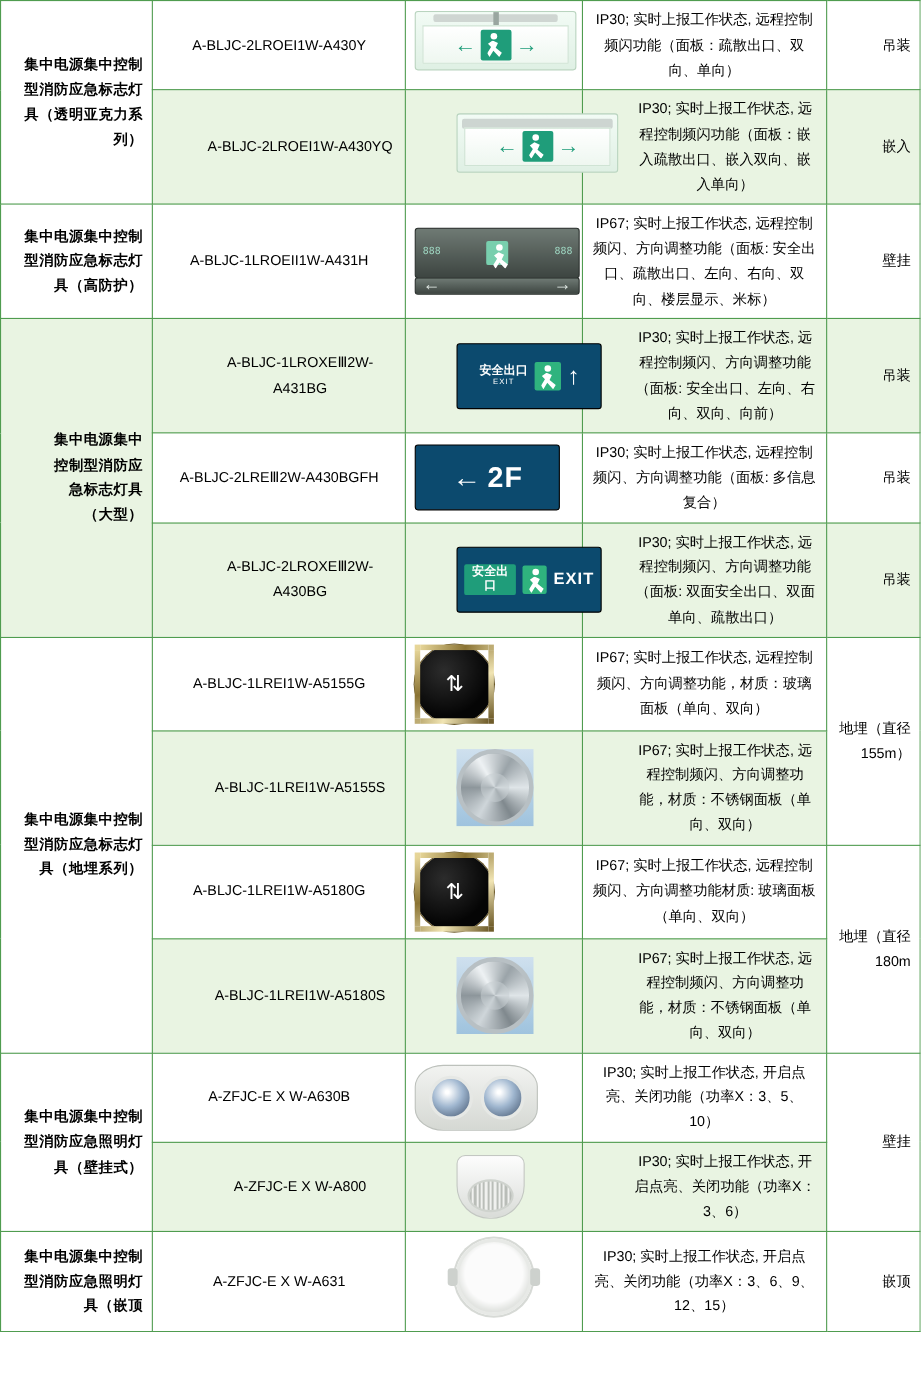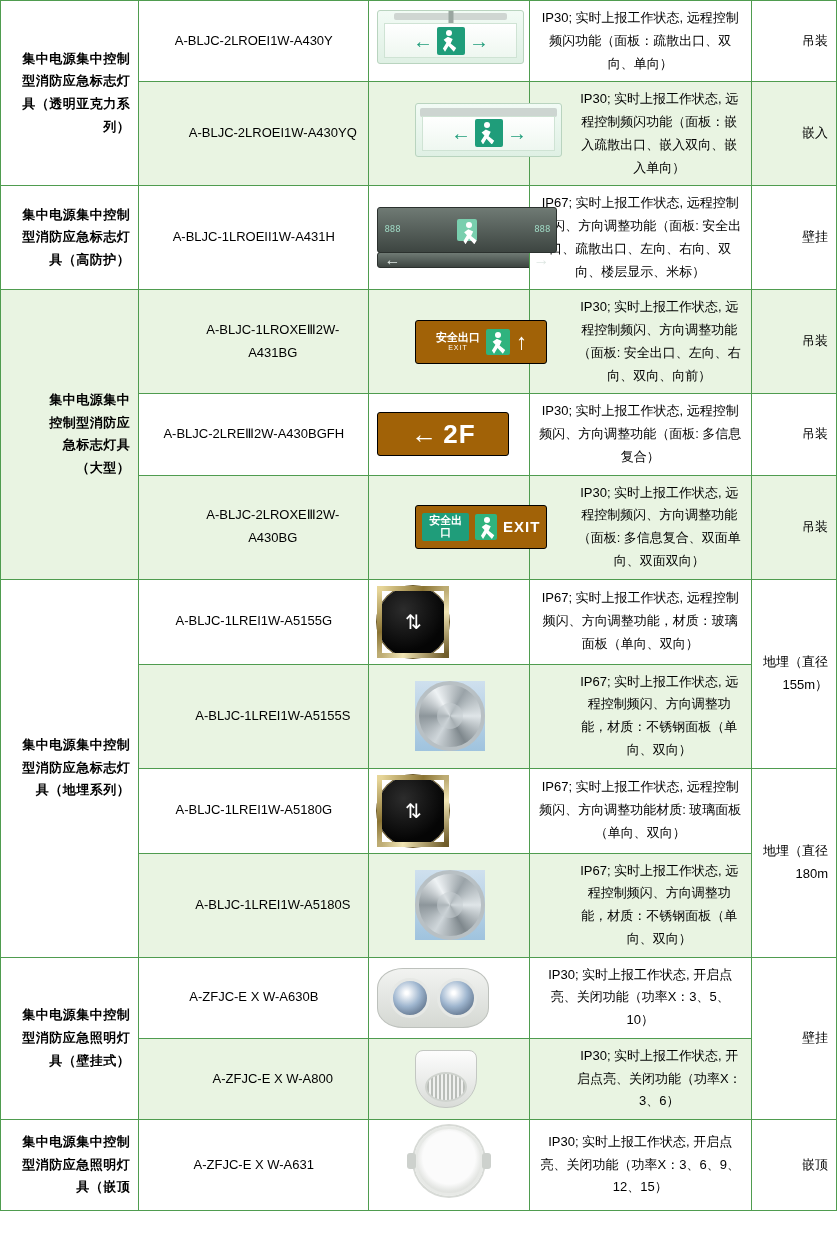--- a/index.html
+++ b/index.html
@@ -136,21 +136,21 @@
   }
 
   
   .sign-green.recessed .bar {
     left: 4px; right: 4px; top: 4px; height: 9px;
     background: #cdd5d1;
   }
 
   
   .panel-dark {
-    width: 180px;
+    width: 150px;
     height: 46px;
     background: linear-gradient(#6f7a74, #3d4541);
     border: 1px solid #2b312e;
     border-radius: 3px;
     display: flex;
     align-items: center;
     justify-content: space-between;
     padding: 0 6px;
     box-sizing: border-box;
   }
@@ -161,22 +161,22 @@
   }
   .panel-dark .arrows {
     color: #dfe7e3;
     font-size: 16px;
     letter-spacing: 1px;
   }
 
   
   .board-black {
     width: 132px;
-    height: 44px;
-    background: #a16207;
+    height: 60px;
+    background: #0c4a6e;
     border: 1px solid #000000;
     border-radius: 3px;
     display: flex;
     align-items: center;
     justify-content: center;
     gap: 6px;
     padding: 0 6px;
     box-sizing: border-box;
   }
   .board-black .cn {
@@ -417,21 +417,21 @@
 
   <tr class="shade">
     <td class="col-model">A-BLJC-2LROXEⅢ2W-A430BG</td>
     <td class="col-image">
       <span class="fig board-black">
         <span class="cn" style="background:#1f9d7a;color:#fff;padding:2px 3px;border-radius:2px;">安全出口</span>
         <span class="man-box"></span>
         <span class="exit-text">EXIT</span>
       </span>
     </td>
-    <td class="col-desc">IP30; 实时上报工作状态, 远程控制频闪、方向调整功能（面板: 多信息复合、双面单向、双面双向）</td>
+    <td class="col-desc">IP30; 实时上报工作状态, 远程控制频闪、方向调整功能（面板: 双面安全出口、双面单向、疏散出口）</td>
     <td class="col-install">吊装</td>
   </tr>
 
   <tr class="plain">
     <td class="col-category plain-cell" rowspan="4">集中电源集中控制型消防应急标志灯具（地埋系列）</td>
     <td class="col-model">A-BLJC-1LREI1W-A5155G</td>
     <td class="col-image">
       <span class="fig ground-round">
         <span>⇅</span>
       </span>

